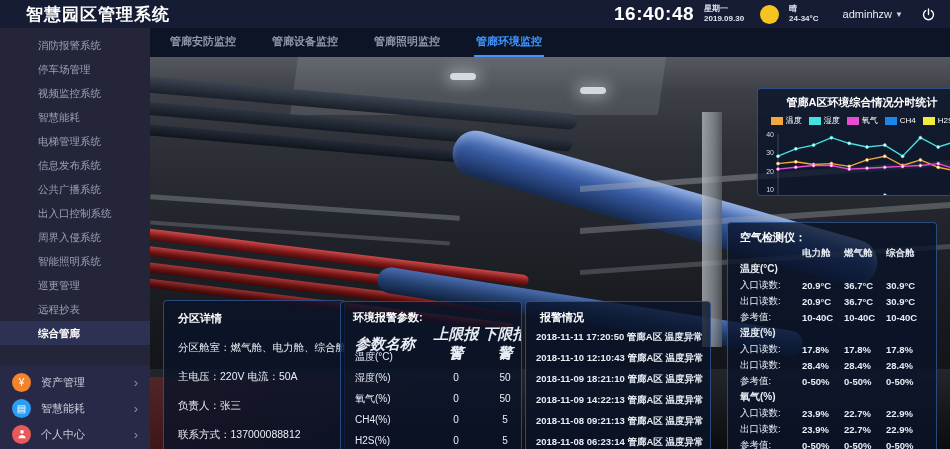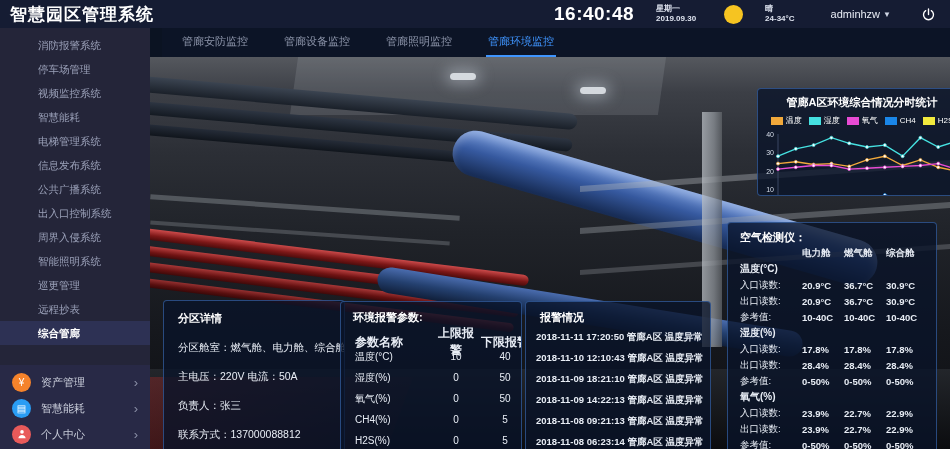--- a/index.html
+++ b/index.html
@@ -3,22 +3,22 @@
 <meta charset="utf-8">
 <style>
   * { margin:0; padding:0; box-sizing:border-box; }
   html,body { width:950px; height:449px; overflow:hidden; background:#0b1322;
     font-family:"Liberation Sans", sans-serif; }
   .app { position:relative; width:950px; height:449px; background:#0b1322; color:#e8ecf5; }
 
   
   .header { position:absolute; left:0; top:0; width:950px; height:28px; background:#151c33;
     display:flex; align-items:center; justify-content:space-between; z-index:5; }
-  .brand { font-size:17px; font-weight:bold; letter-spacing:1px; color:#fff; padding-left:10px; }
-  .header-right { display:flex; align-items:center; gap:22px; padding-right:14px; }
+  .brand { font-size:17px; font-weight:bold; letter-spacing:1px; color:#fff; padding-left:10px;margin-left:16px; }
+  .header-right { display:flex; align-items:center; gap:10px; padding-right:14px; }
   .clock { font-size:19px; font-weight:bold; color:#fff; letter-spacing:.5px; }
   .mini { font-size:8px; line-height:1.3; color:#dfe4f0;font-weight:bold; }
   .sun { width:19px; height:19px; border-radius:50%; background:#f6c421; display:inline-block; margin-left:6px; }
   .user { font-size:11px; display:flex; align-items:center; gap:3px; margin-left:14px; cursor:pointer; }
   .caret { font-size:8px; color:#cfd5e4; }
   .power { margin-left:8px; cursor:pointer; display:flex; align-items:center; }
   .power svg { width:15px; height:15px; }
 
   
   .sidebar { position:absolute; left:0; top:28px; width:150px; bottom:0; background:#242539; z-index:4;
@@ -29,22 +29,22 @@
   .side-item.active { background:#2d3154; color:#fff; font-weight:bold; }
   .side-groups { background:#282946; padding:4px 0 2px 0; }
   .side-group { height:26px; display:flex; align-items:center; gap:10px; padding:0 12px; font-size:11px;
     color:#c9cdda; cursor:pointer; }
   .gicon { width:19px; height:19px; border-radius:50%; display:flex; align-items:center; justify-content:center;
     font-size:10px; color:#fff; flex:none; }
   .gicon svg { width:12px; height:12px; }
   .chev { margin-left:auto; color:#8a8fa6; font-size:13px; }
 
   
-  .tabbar { position:absolute; left:162px; top:28px; right:0; height:29px; background:#0c1426;
-    display:flex; align-items:flex-end; padding-left:18px; gap:32px; z-index:4; }
+  .tabbar { position:absolute; left:150px; top:28px; right:0; height:29px; background:#0c1426;
+    display:flex; align-items:flex-end; padding-left:18px; gap:32px; z-index:4;font-weight:bold; }
   .tab { font-size:11px; color:#8d95aa; padding:6px 2px 6px 2px; border-bottom:2px solid transparent; cursor:pointer; }
   .tab.active { color:#3f95ff; border-bottom-color:#3f95ff;margin-top:28px; }
 
   
   .scene { position:absolute; left:150px; top:57px; right:0; bottom:0; overflow:hidden;
     background:linear-gradient(180deg,#55585e 0%,#3c3f46 9%,#2c2f36 24%,#202329 45%,#16181d 70%,#0d0e12 100%); }
   .scene > .deco { position:absolute; z-index:1; }
   .vault { left:18%; top:0; width:46%; height:58px; background:rgba(185,190,200,.16); transform:skewX(-8deg); }
   .lamp { width:26px; height:7px; border-radius:4px; background:rgba(235,240,245,.85); box-shadow:0 0 14px 5px rgba(220,230,240,.35); }
   .lamp1 { left:300px; top:16px; } .lamp2 { left:430px; top:30px; }
@@ -91,21 +91,21 @@
   .air-group { font-size:10px; font-weight:bold; }
 
   .zone-panel { left:13px; top:243px; width:182px; height:160px; }
   .zone-panel .panel-title { padding:10px 0 0 14px; }
   .zone-row { height:29px; display:flex; align-items:flex-end; padding-left:14px; font-size:10.5px; white-space:nowrap; }
 
   .params-panel { left:190px; top:244px; width:182px; height:158px; }
   .params-panel .panel-title { padding:8px 0 0 12px; }
   .param-row { display:grid; grid-template-columns:78px 46px 52px; height:21px; align-items:center; font-size:10px; padding-left:14px; }
   .param-row span:nth-child(2), .param-row span:nth-child(3) { text-align:center; }
-  .param-row.phead { font-weight:bold; font-size:12px; }
+  .param-row.phead { font-weight:bold; font-size:15px;font-style:italic; }
 
   .alarms-panel { left:375px; top:244px; width:186px; height:158px; }
   .alarms-panel .panel-title { padding:8px 0 2px 14px; }
   .alarm-row { height:21px; display:flex; align-items:center; padding-left:10px; font-size:9.5px; white-space:nowrap; font-weight:bold; }
 </style>
 </head>
 <body>
 
 <div class="app">
 

